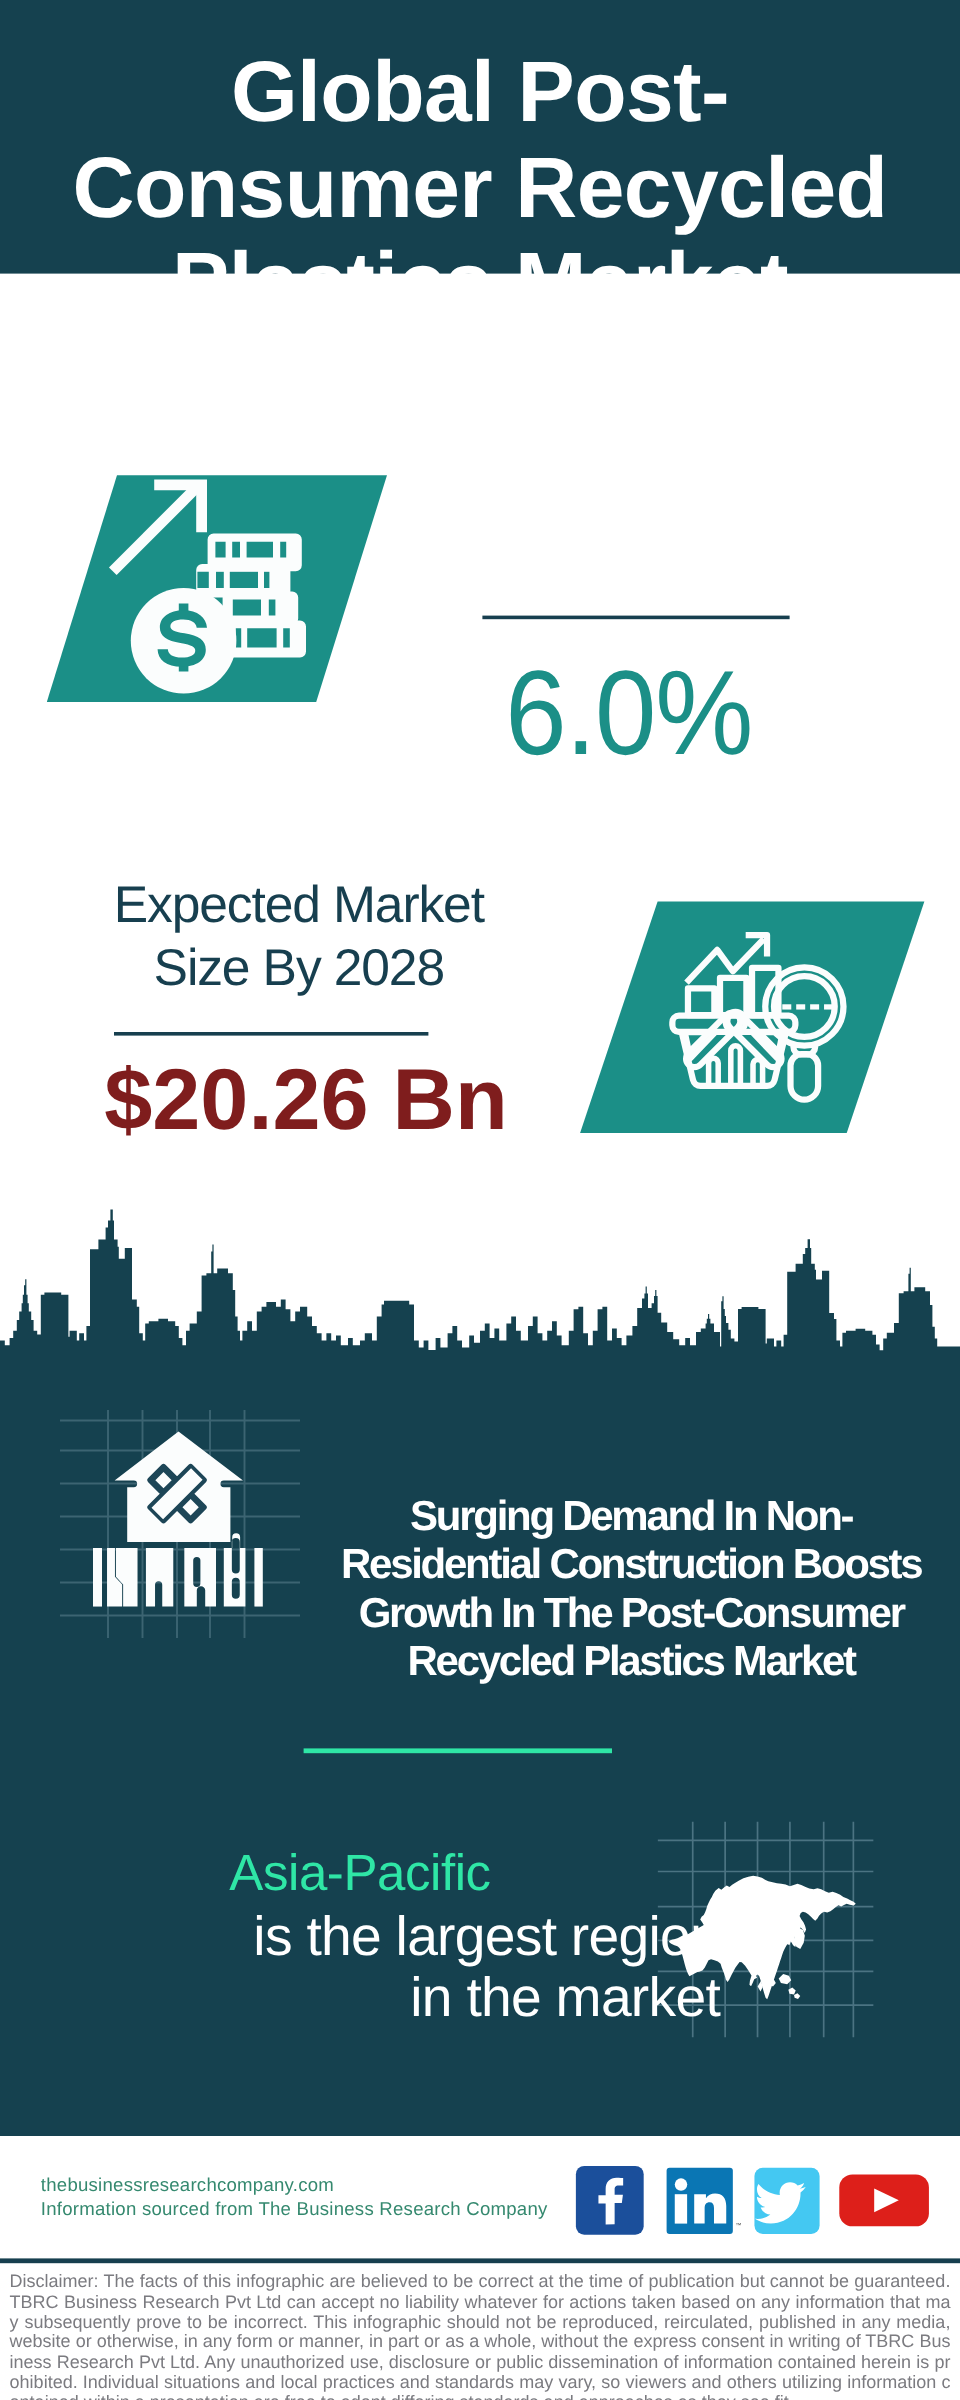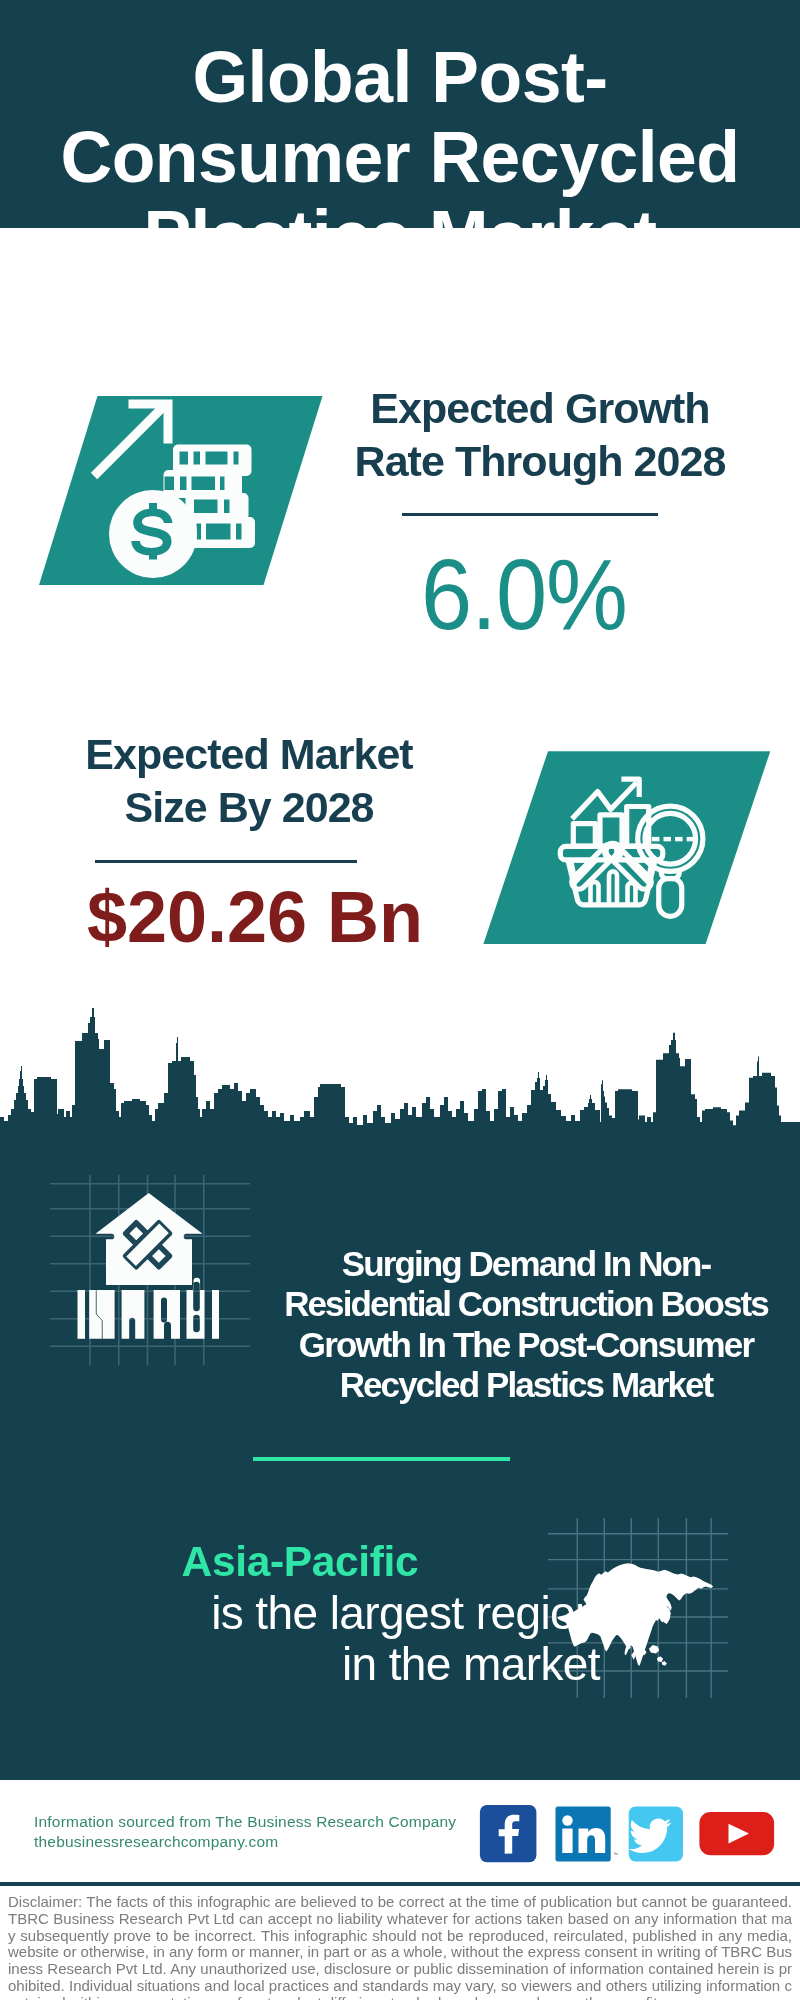--- a/index.html
+++ b/index.html
@@ -14,40 +14,40 @@
   .s1-txt{position:absolute;left:300px;top:382px;width:480px;text-align:center;
       color:#173f4f;font-size:43px;font-weight:bold;line-height:53px;letter-spacing:-0.95px;white-space:pre-line;}
   .s1-rule{position:absolute;left:402px;top:513px;width:256px;height:3px;background:#173f4f;}
   .s1-val{position:absolute;left:304px;top:544px;width:440px;text-align:center;
       color:#1b8f87;font-size:100px;line-height:100px;font-weight:normal;letter-spacing:-1px;
       transform:scaleX(0.92);transform-origin:50% 0;}
 
   
   .icon2{position:absolute;left:480px;top:735px;width:300px;height:210px;}
   .s2-txt{position:absolute;left:9px;top:728px;width:480px;text-align:center;
-      color:#173f4f;font-size:43px;font-weight:bold;line-height:53px;letter-spacing:-0.95px;white-space:pre-line;}
+      color:#173f4f;font-size:43px;font-weight:normal;line-height:53px;letter-spacing:-0.95px;white-space:pre-line;}
   .s2-rule{position:absolute;left:95px;top:860px;width:262px;height:3px;background:#173f4f;}
   .s2-val{position:absolute;left:30px;top:881px;width:450px;text-align:center;
       color:#7f1d1d;font-size:72px;line-height:72px;font-weight:bold;}
 
   
   .dark{position:absolute;left:0;top:1140px;width:800px;height:640px;background:#15414f;}
   .skyline{position:absolute;left:0;top:1005px;width:800px;height:140px;}
 
   
   .icon3{position:absolute;left:50px;top:1175px;width:200px;height:190px;}
   .driver-title{position:absolute;left:278px;top:1182px;width:493px;text-align:center;
       color:#2fe6a6;font-size:42.5px;font-weight:bold;line-height:44px;letter-spacing:-1.4px;}
   .driver-body{position:absolute;left:126px;top:1244px;width:800px;text-align:center;
       color:#ffffff;font-size:35px;font-weight:bold;line-height:40.3px;letter-spacing:-1.9px;white-space:pre;}
   .driver-rule{position:absolute;left:253px;top:1457px;width:257px;height:4px;background:#2fe6a6;}
 
   
   .region-title{position:absolute;left:100px;top:1539px;width:400px;text-align:center;
-      color:#2fe6a6;font-size:42.5px;font-weight:bold;line-height:46px;letter-spacing:-0.35px;}
+      color:#2fe6a6;font-size:42.5px;font-weight:normal;line-height:46px;letter-spacing:-0.35px;}
   .region-body{position:absolute;left:0px;top:1588px;width:600px;text-align:right;
       color:#ffffff;font-size:46px;font-weight:normal;line-height:50.5px;letter-spacing:-0.6px;white-space:pre;}
   .map{position:absolute;left:548px;top:1518px;width:180px;height:180px;}
 
   
   .footer{position:absolute;left:0;top:1780px;width:800px;height:110px;background:#fff;}
   .src{position:absolute;left:34px;top:1812px;color:#35896f;font-size:15.5px;line-height:20px;letter-spacing:0.2px;}
   .socials{position:absolute;left:479px;top:1804px;width:300px;height:60px;}
   .disc-line{position:absolute;left:0;top:1882px;width:800px;height:4px;background:#173f4f;}
   .disc{position:absolute;left:8px;top:1894px;width:784px;color:#7b7b80;font-size:15px;line-height:16.8px;text-align:justify;word-break:break-all;}
@@ -78,22 +78,20 @@
                M152.5,85.5 h23.5 v13.5 h-23.5 Z  M181,85.5 h4.5 v13.5 h-4.5 Z"></path>
       <path d="M151.5,102 h53 a5,5 0 0 1 5,5 v17.5 a5,5 0 0 1 -5,5 h-53 a5,5 0 0 1 -5,-5 v-17.5 a5,5 0 0 1 5,-5 Z
                M155,108.5 h23.5 v13.5 h-23.5 Z  M185,108.5 h5.5 v13.5 h-5.5 Z"></path>
       <path d="M155,126 h56 a5,5 0 0 1 5,5 v21 a5,5 0 0 1 -5,5 h-56 a5,5 0 0 1 -5,-5 v-21 a5,5 0 0 1 5,-5 Z
                M157.5,132.5 h4.5 v16 h-4.5 Z M167,132.5 h24.5 v16 h-24.5 Z  M197,132.5 h5.5 v16 h-5.5 Z"></path>
     </g>
     <circle cx="114" cy="143" r="44" fill="#fbfdfd"></circle>
     <path d="M110,112 h8 v7.5 h-8 Z M110,161 h8 v7.5 h-8 Z" fill="#1b8f87"></path>
     <path fill="#1b8f87" d="M113.8,117.5 c-11.5,0 -19.6,5.8 -19.6,14.2 c0,7.6 6,11.2 17.1,13.2 c9.9,1.8 12.4,3.3 12.4,6.3 c0,3.6 -4.4,5.7 -11.2,5.7 c-7.1,0 -11.4,-2.4 -11.6,-6.9 h-8.6 c0.3,9 7.4,14.6 20.1,14.6 c12.2,0 20.1,-5.6 20.1,-14.2 c0,-7.8 -5.8,-11.5 -17.7,-13.6 c-9.4,-1.7 -11.8,-3.1 -11.8,-6 c0,-3.3 4,-5.5 10.7,-5.5 c6.6,0 10.7,2.5 11.2,6.8 h8.6 c-0.6,-8.6 -7.7,-14.6 -19.7,-14.6 Z"></path>
   </svg>
-  <div class="s1-txt">Expected Growth
-Rate Through 2028</div>
   <div class="s1-rule"></div>
   <div class="s1-val">6.0%</div>
 
   <svg class="icon2" viewBox="0 0 300 210">
     <polygon points="68,16.2 290.3,16.2 225.6,209.1 3.4,209.1" fill="#1b8f87"></polygon>
     <g fill="none" stroke="#fbfdfd" stroke-width="5.2" stroke-linejoin="round" stroke-linecap="butt">
       <path d="M92.1,83.9 L117.7,56.6 L130.7,74.4 L156.5,47.5"></path>
       <path d="M141.4,44.2 h17.8 v17.8"></path>
       <path d="M93.3,88.7 h22 v22.3 h-22 Z"></path>
       <path d="M120,79.8 h22 v31.2 h-22 Z"></path>
@@ -194,19 +192,19 @@
     <g>
       <rect x="149.7" y="2.4" width="54.3" height="55.2" rx="7" fill="#44c8f2"></rect>
       <path fill="#ffffff" d="M192.3,18.5 c-1.5,0.7 -3.2,1.2 -4.9,1.4 c1.8,-1.1 3.1,-2.8 3.7,-4.8 c-1.7,1 -3.5,1.7 -5.4,2.1 c-1.6,-1.7 -3.9,-2.7 -6.3,-2.7 c-4.8,0 -8.7,3.9 -8.7,8.7 c0,0.7 0.1,1.3 0.2,2 c-7.2,-0.4 -13.6,-3.8 -17.9,-9.1 c-0.7,1.3 -1.2,2.8 -1.2,4.4 c0,3 1.5,5.7 3.9,7.2 c-1.4,0 -2.8,-0.4 -3.9,-1.1 v0.1 c0,4.2 3,7.7 7,8.5 c-0.7,0.2 -1.5,0.3 -2.3,0.3 c-0.6,0 -1.1,-0.1 -1.6,-0.2 c1.1,3.5 4.3,6 8.1,6.1 c-3,2.3 -6.7,3.7 -10.8,3.7 c-0.7,0 -1.4,0 -2.1,-0.1 c3.9,2.5 8.4,3.9 13.3,3.9 c16,0 24.7,-13.2 24.7,-24.7 v-1.1 c1.7,-1.2 3.2,-2.8 4.3,-4.6 Z"></path>
     </g>
     <g>
       <rect x="220.4" y="8" width="74.7" height="43.3" rx="11" fill="#dd1f1a"></rect>
       <path fill="#ffffff" d="M249.5,19.7 L270,29.6 L249.5,39.6 Z"></path>
     </g>
   </svg>
   <div class="src">
+    <div>thebusinessresearchcompany.com</div>
     <div>Information sourced from The Business Research Company</div>
-    <div>thebusinessresearchcompany.com</div>
   </div>
   <div class="disc-line"></div>
   <div class="disc">Disclaimer: The facts of this infographic are believed to be correct at the time of publication but cannot be guaranteed. TBRC Business Research Pvt Ltd can accept no liability whatever for actions taken based on any information that may subsequently prove to be incorrect. This infographic should not be reproduced, reirculated, published in any media, website or otherwise, in any form or manner, in part or as a whole, without the express consent in writing of TBRC Business Research Pvt Ltd. Any unauthorized use, disclosure or public dissemination of information contained herein is prohibited. Individual situations and local practices and standards may vary, so viewers and others utilizing information contained within a presentation are free to adopt differing standards and approaches as they see fit.</div>
 
 </div>
 
 </body></html>

